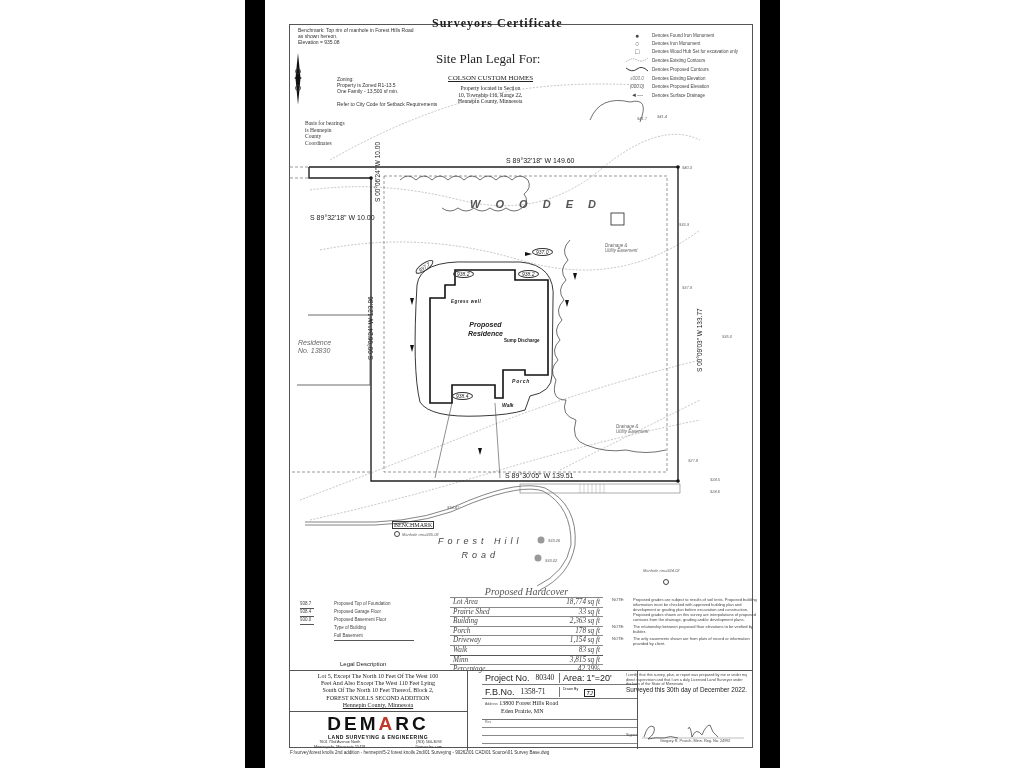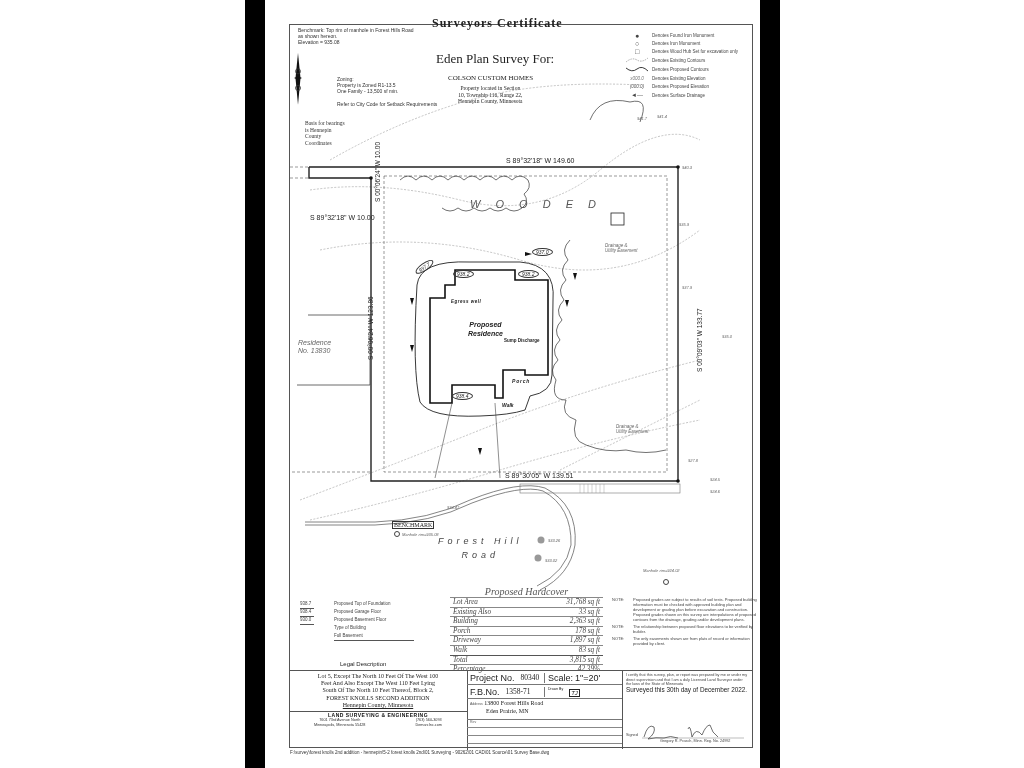--- a/index.html
+++ b/index.html
@@ -22,21 +22,21 @@
   .notes{position:absolute;left:612px;top:597px;width:145px;font-size:4px;line-height:5px;color:#444;}
   .note{display:flex;gap:3px;margin-bottom:2px;}
   .note .lbl{width:18px;flex:none;}
   .titleblock{position:absolute;left:289px;top:670px;width:464px;height:78px;border-top:1.5px solid #555;}
   .legal{position:absolute;left:0;top:0;width:178px;height:40px;border-right:1.2px solid #555;font-family:"Liberation Serif",serif;font-size:6px;text-align:center;line-height:7.2px;color:#222;padding-top:2px;}
   .logo{position:absolute;left:0;top:40px;width:178px;height:38px;border-right:1.2px solid #555;border-top:1.2px solid #555;text-align:center;}
   .logo-main{font-size:19px;font-weight:bold;letter-spacing:3px;color:#111;line-height:20px;margin-top:2px;}
   .logo-main .a{color:#c0392b;}
   .logo-sub{font-size:5px;font-weight:bold;letter-spacing:0.5px;color:#111;}
   .logo-addr{font-size:3.8px;color:#333;display:flex;justify-content:space-around;line-height:4.5px;}
-  .proj{position:absolute;left:178px;top:0;width:155px;height:78px;border-right:1.2px solid #555;}
+  .proj{position:absolute;left:178px;top:0;width:155px;height:78px;border-right:1.2px solid #555;padding-left:15px;}
   .proj-row{display:flex;border-bottom:1px solid #777;height:13px;align-items:center;font-size:9px;color:#222;}
   .proj-cell{padding:0 3px;flex:1;display:flex;gap:6px;align-items:center;}
   .proj-cell+.proj-cell{border-left:1px solid #777;}
   .proj-val{font-family:"Liberation Serif",serif;font-size:7.5px;}
   .addr{font-size:6px;font-family:"Liberation Serif",serif;padding:1px 3px;border-bottom:1px solid #777;height:18px;line-height:7px;}
   .addr .lab{font-size:3.5px;font-family:"Liberation Sans",sans-serif;color:#555;}
   .rev{height:7px;border-bottom:1px solid #888;font-size:3.5px;color:#666;padding-left:3px;}
   .cert{position:absolute;left:333px;top:0;width:131px;height:78px;font-size:3.8px;line-height:4.6px;color:#444;padding:2px 4px;box-sizing:border-box;}
   .cert-date{font-size:6.4px;color:#222;margin-top:1px;}
   .sig-area{position:absolute;left:4px;top:50px;width:122px;height:24px;}
@@ -52,22 +52,22 @@
 <div class="page"></div>
 <div class="frame"></div>
 
 <div class="t small" style="left:298px;top:27px;">
   <div>Benchmark: Top rim of manhole in Forest Hills Road</div>
   <div>as shown hereon.</div>
   <div>Elevation = 935.08</div>
 </div>
 
 <div class="t serif" style="left:432px;top:16px;font-size:12px;font-weight:bold;letter-spacing:1px;">Surveyors Certificate</div>
-<div class="t serif" style="left:436px;top:51px;font-size:13px;">Eden Plan Survey For:</div>
-<div class="t serif" style="left:448px;top:74px;font-size:7px;">COLSON CUSTOM HOMES</div>
+<div class="t serif" style="left:436px;top:51px;font-size:13px;">Site Plan Legal For:</div>
+<div class="t serif" style="left:448px;top:74px;font-size:7px;text-decoration:underline;">COLSON CUSTOM HOMES</div>
 <div class="t serif" style="left:458px;top:85px;font-size:5.5px;line-height:6.6px;text-align:center;">
   <div>Property located in Section</div>
   <div>10, Township 116, Range 22,</div>
   <div>Hennepin County, Minnesota</div>
 </div>
 
 <div class="t small" style="left:337px;top:76px;">
   <div>Zoning:</div>
   <div>Property is Zoned R1-13.5</div>
   <div>One Family - 13,500 sf min.</div>
@@ -214,21 +214,21 @@
 <div class="t" style="left:310px;top:214px;font-size:7px;">S 89°32'18" W 10.00</div>
 
 <div class="t italic" style="left:468px;top:320px;font-size:7px;font-weight:bold;text-align:center;line-height:9px;">
   <div>Proposed</div>
   <div>Residence</div>
 </div>
 <div class="t" style="left:504px;top:338px;font-size:4.5px;font-weight:bold;">Sump Discharge</div>
 <div class="t italic" style="left:451px;top:299px;font-size:4.5px;font-weight:bold;letter-spacing:0.5px;">Egress well</div>
 <div class="t italic" style="left:512px;top:378px;font-size:5px;font-weight:bold;letter-spacing:0.8px;">Porch</div>
 <div class="t italic" style="left:502px;top:402px;font-size:5px;font-weight:bold;">Walk</div>
-<div class="t italic" style="left:470px;top:198px;font-size:11px;color:#555;letter-spacing:6px;">W O O D E D</div>
+<div class="t italic" style="left:470px;top:198px;font-size:11px;color:#555;letter-spacing:6px;font-weight:bold;">W O O D E D</div>
 <div class="t italic" style="left:298px;top:339px;font-size:7px;color:#666;line-height:8px;">
   <div>Residence</div>
   <div>No. 13830</div>
 </div>
 <div class="t italic" style="left:438px;top:534px;font-size:9px;color:#444;letter-spacing:4px;line-height:14px;text-align:center;">
   <div>Forest Hill</div>
   <div>Road</div>
 </div>
 <div class="t serif" style="left:392px;top:521px;font-size:6px;border:0.8px solid #333;padding:0 1px;">BENCHMARK</div>
 <div class="t tiny italic" style="left:402px;top:532px;">Manhole rim=935.08</div>
@@ -280,44 +280,44 @@
   <div style="display:flex;gap:20px;height:8px;padding-left:34px;">
       <span style="border-bottom:0.6px solid #555;width:80px;">Full Basement</span>
     </div>
 </div>
 <div class="t" style="left:340px;top:661px;font-size:6px;">Legal Description</div>
 
 <div class="hc">
   <div class="hc-title">Proposed Hardcover</div>
   <div class="hc-row">
       <span>Lot Area</span>
-      <span>31,768 sq ft</span>
-    </div>
-  <div class="hc-row">
-      <span>Existing Also</span>
+      <span>18,774 sq ft</span>
+    </div>
+  <div class="hc-row">
+      <span>Prairie Shed</span>
       <span>33 sq ft</span>
     </div>
   <div class="hc-row">
       <span>Building</span>
       <span>2,363 sq ft</span>
     </div>
   <div class="hc-row">
       <span>Porch</span>
       <span>178 sq ft</span>
     </div>
   <div class="hc-row">
       <span>Driveway</span>
-      <span>1,897 sq ft</span>
+      <span>1,154 sq ft</span>
     </div>
   <div class="hc-row">
       <span>Walk</span>
       <span>83 sq ft</span>
     </div>
   <div class="hc-row total">
-      <span>Total</span>
+      <span>Minn</span>
       <span>3,815 sq ft</span>
     </div>
   <div class="hc-row">
       <span>Percentage</span>
       <span>42.39%</span>
     </div>
 </div>
 
 <div class="notes">
   <div class="note">
@@ -336,40 +336,41 @@
 
 <div class="titleblock">
   <div class="legal">
     <div>Lot 5, Except The North 10 Feet Of The West 100</div>
     <div>Feet And Also Except The West 110 Feet Lying</div>
     <div>South Of The North 10 Feet Thereof, Block 2,</div>
     <div>FOREST KNOLLS SECOND ADDITION</div>
     <div style="text-decoration:underline;">Hennepin County, Minnesota</div>
   </div>
   <div class="logo">
+    <div class="logo-main"><span>DEM</span><span class="a">A</span><span>RC</span></div>
     <div class="logo-sub">LAND SURVEYING &amp; ENGINEERING</div>
     <div class="logo-addr">
       <div>
           <div>7601 73rd Avenue North</div>
           <div>Minneapolis, Minnesota 55428</div>
         </div>
       <div>
           <div>(763) 560-3093</div>
           <div>DemarcInc.com</div>
         </div>
     </div>
   </div>
   <div class="proj">
     <div class="proj-row">
       <div class="proj-cell">
           <span>Project No.</span>
           <span class="proj-val">80340</span>
         </div>
       <div class="proj-cell">
-          <span>Scale:</span>
+          <span>Area:</span>
           <span style="margin-left:-4px;">1"=20'</span>
         </div>
     </div>
     <div class="proj-row">
       <div class="proj-cell">
           <span>F.B.No.</span>
           <span class="proj-val">1358-71</span>
         </div>
       <div class="proj-cell" style="align-items:flex-start;">
           <span style="font-size:3.5px;">Drawn By</span>

